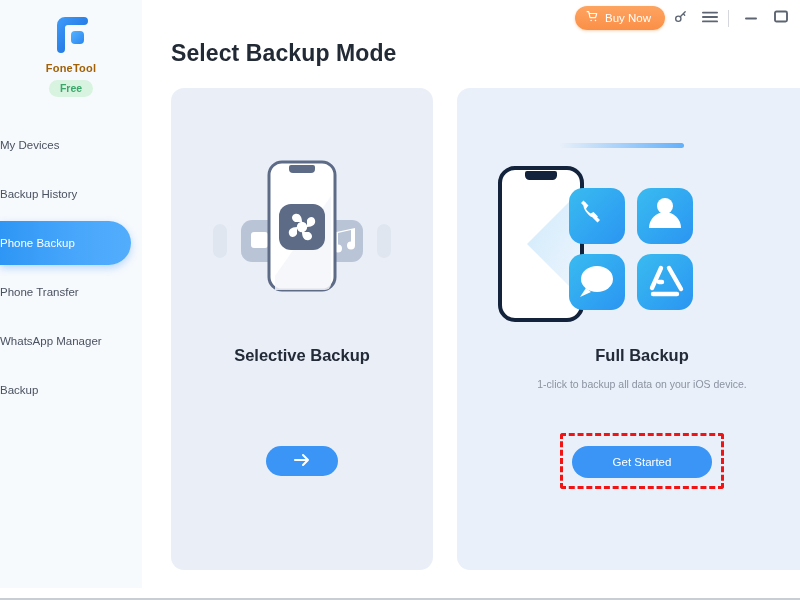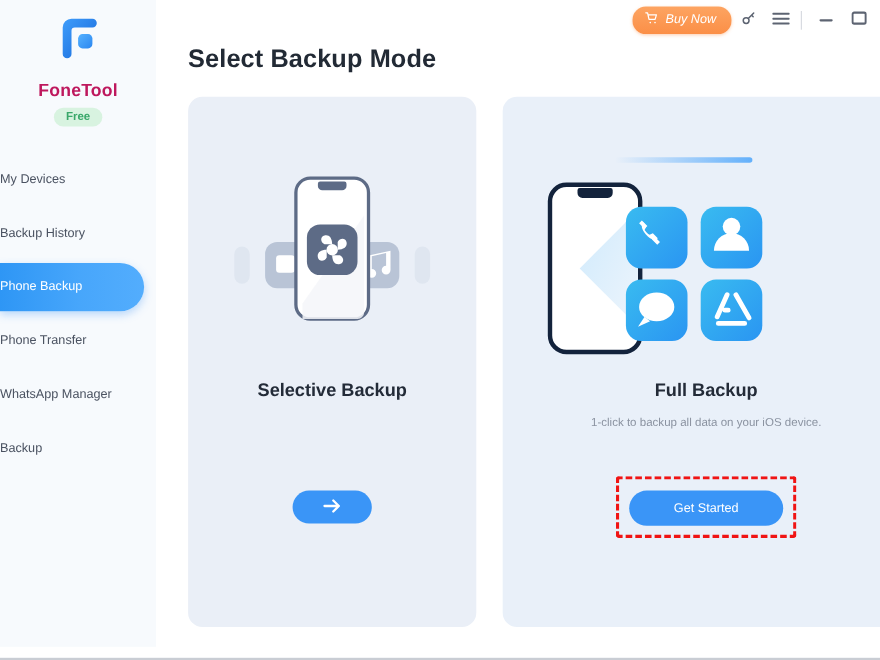--- a/index.html
+++ b/index.html
@@ -26,24 +26,24 @@
     position: relative;
   }
   .brand {
     padding-top: 14px;
     display: flex;
     flex-direction: column;
     align-items: center;
   }
   .logo-mark { width: 44px; height: 40px; }
   .brand-name {
-    margin-top: 20px;
-    font-size: 16px;
+    margin-top: 8px;
+    font-size: 11px;
     font-weight: 700;
-    color: #be185d;
+    color: #a16207;
     letter-spacing: .2px;
   }
   .free-badge {
     margin-top: 6px;
     background: #d8f3e0;
     color: #3aa86a;
     font-size: 10.5px;
     font-weight: 600;
     padding: 2px 11px 3px;
     border-radius: 9px;
@@ -89,21 +89,20 @@
     align-items: center;
     gap: 6px;
     background: linear-gradient(180deg,#fda461 0%, #fb8f47 100%);
     color: #ffffff;
     font-size: 11.5px;
     padding: 4px 14px 5px 11px;
     border-radius: 12px;
     border: none;
     cursor: pointer;
     box-shadow: 0 1px 3px rgba(251,143,71,.4);
-    font-style: italic;
   }
   .icon-btn {
     width: 30px; height: 30px;
     display: flex;
     align-items: center;
     justify-content: center;
     background: none; border: none;
     cursor: pointer;
   }
   .tb-divider {

